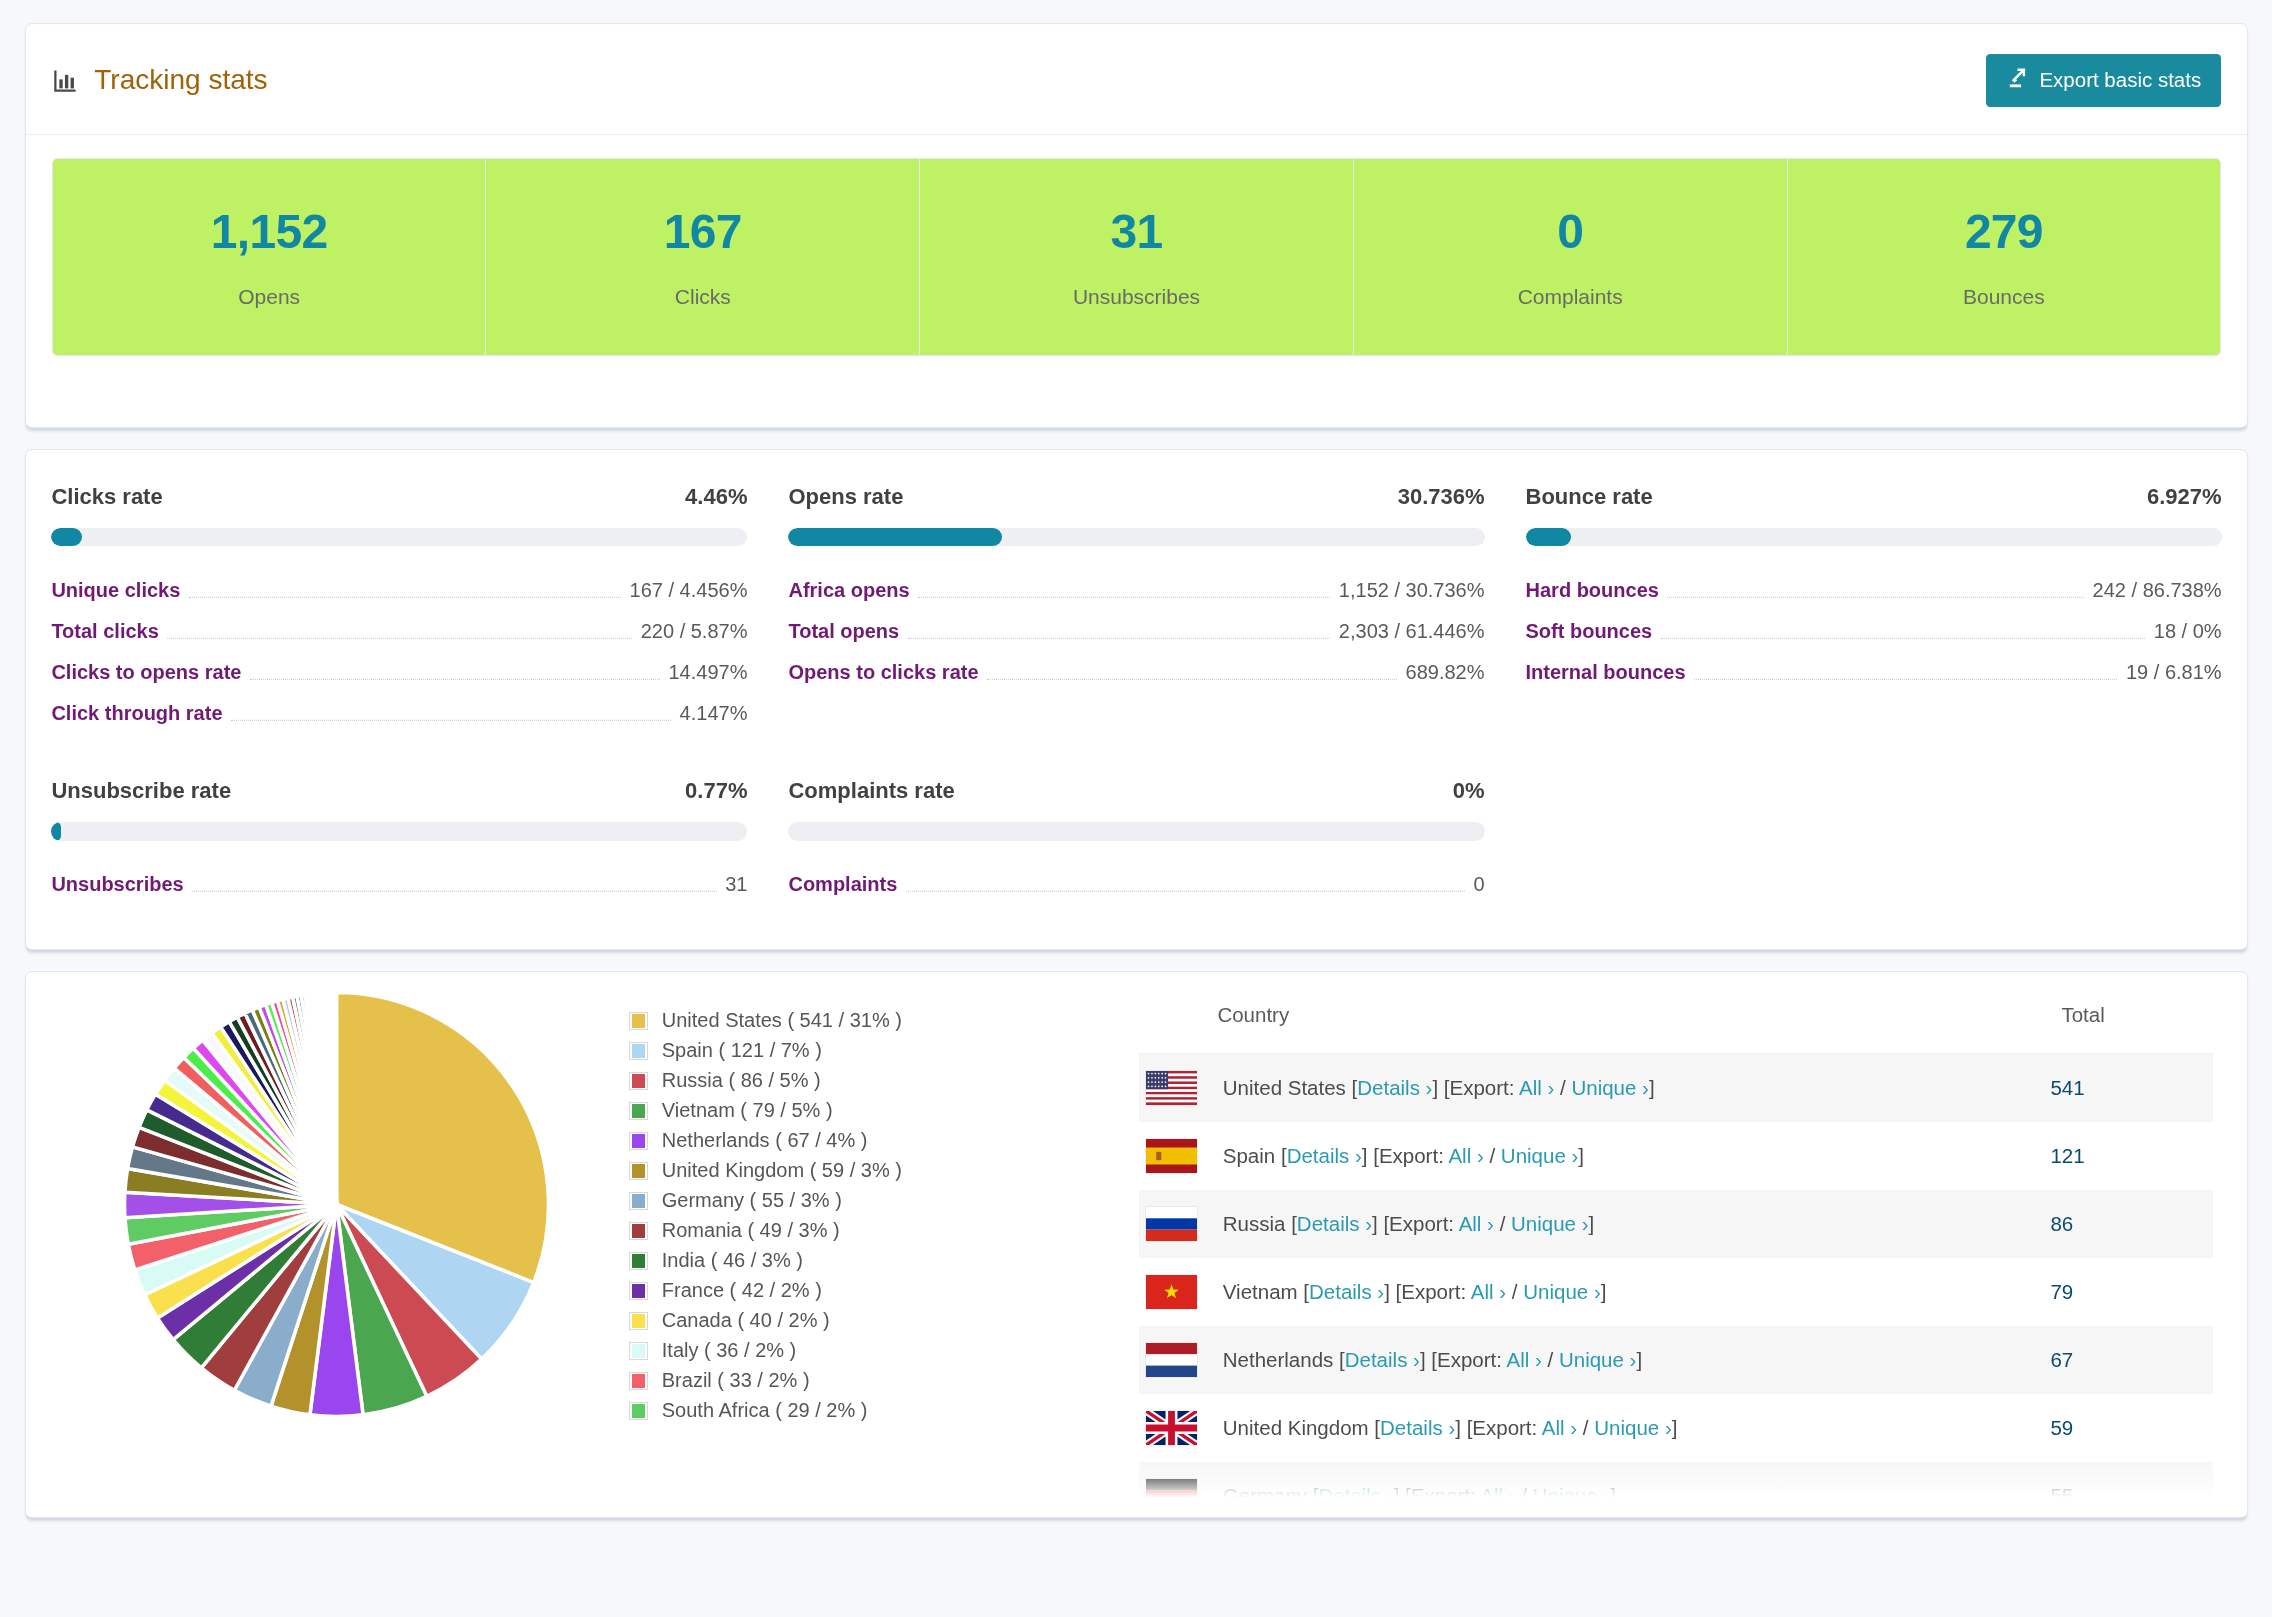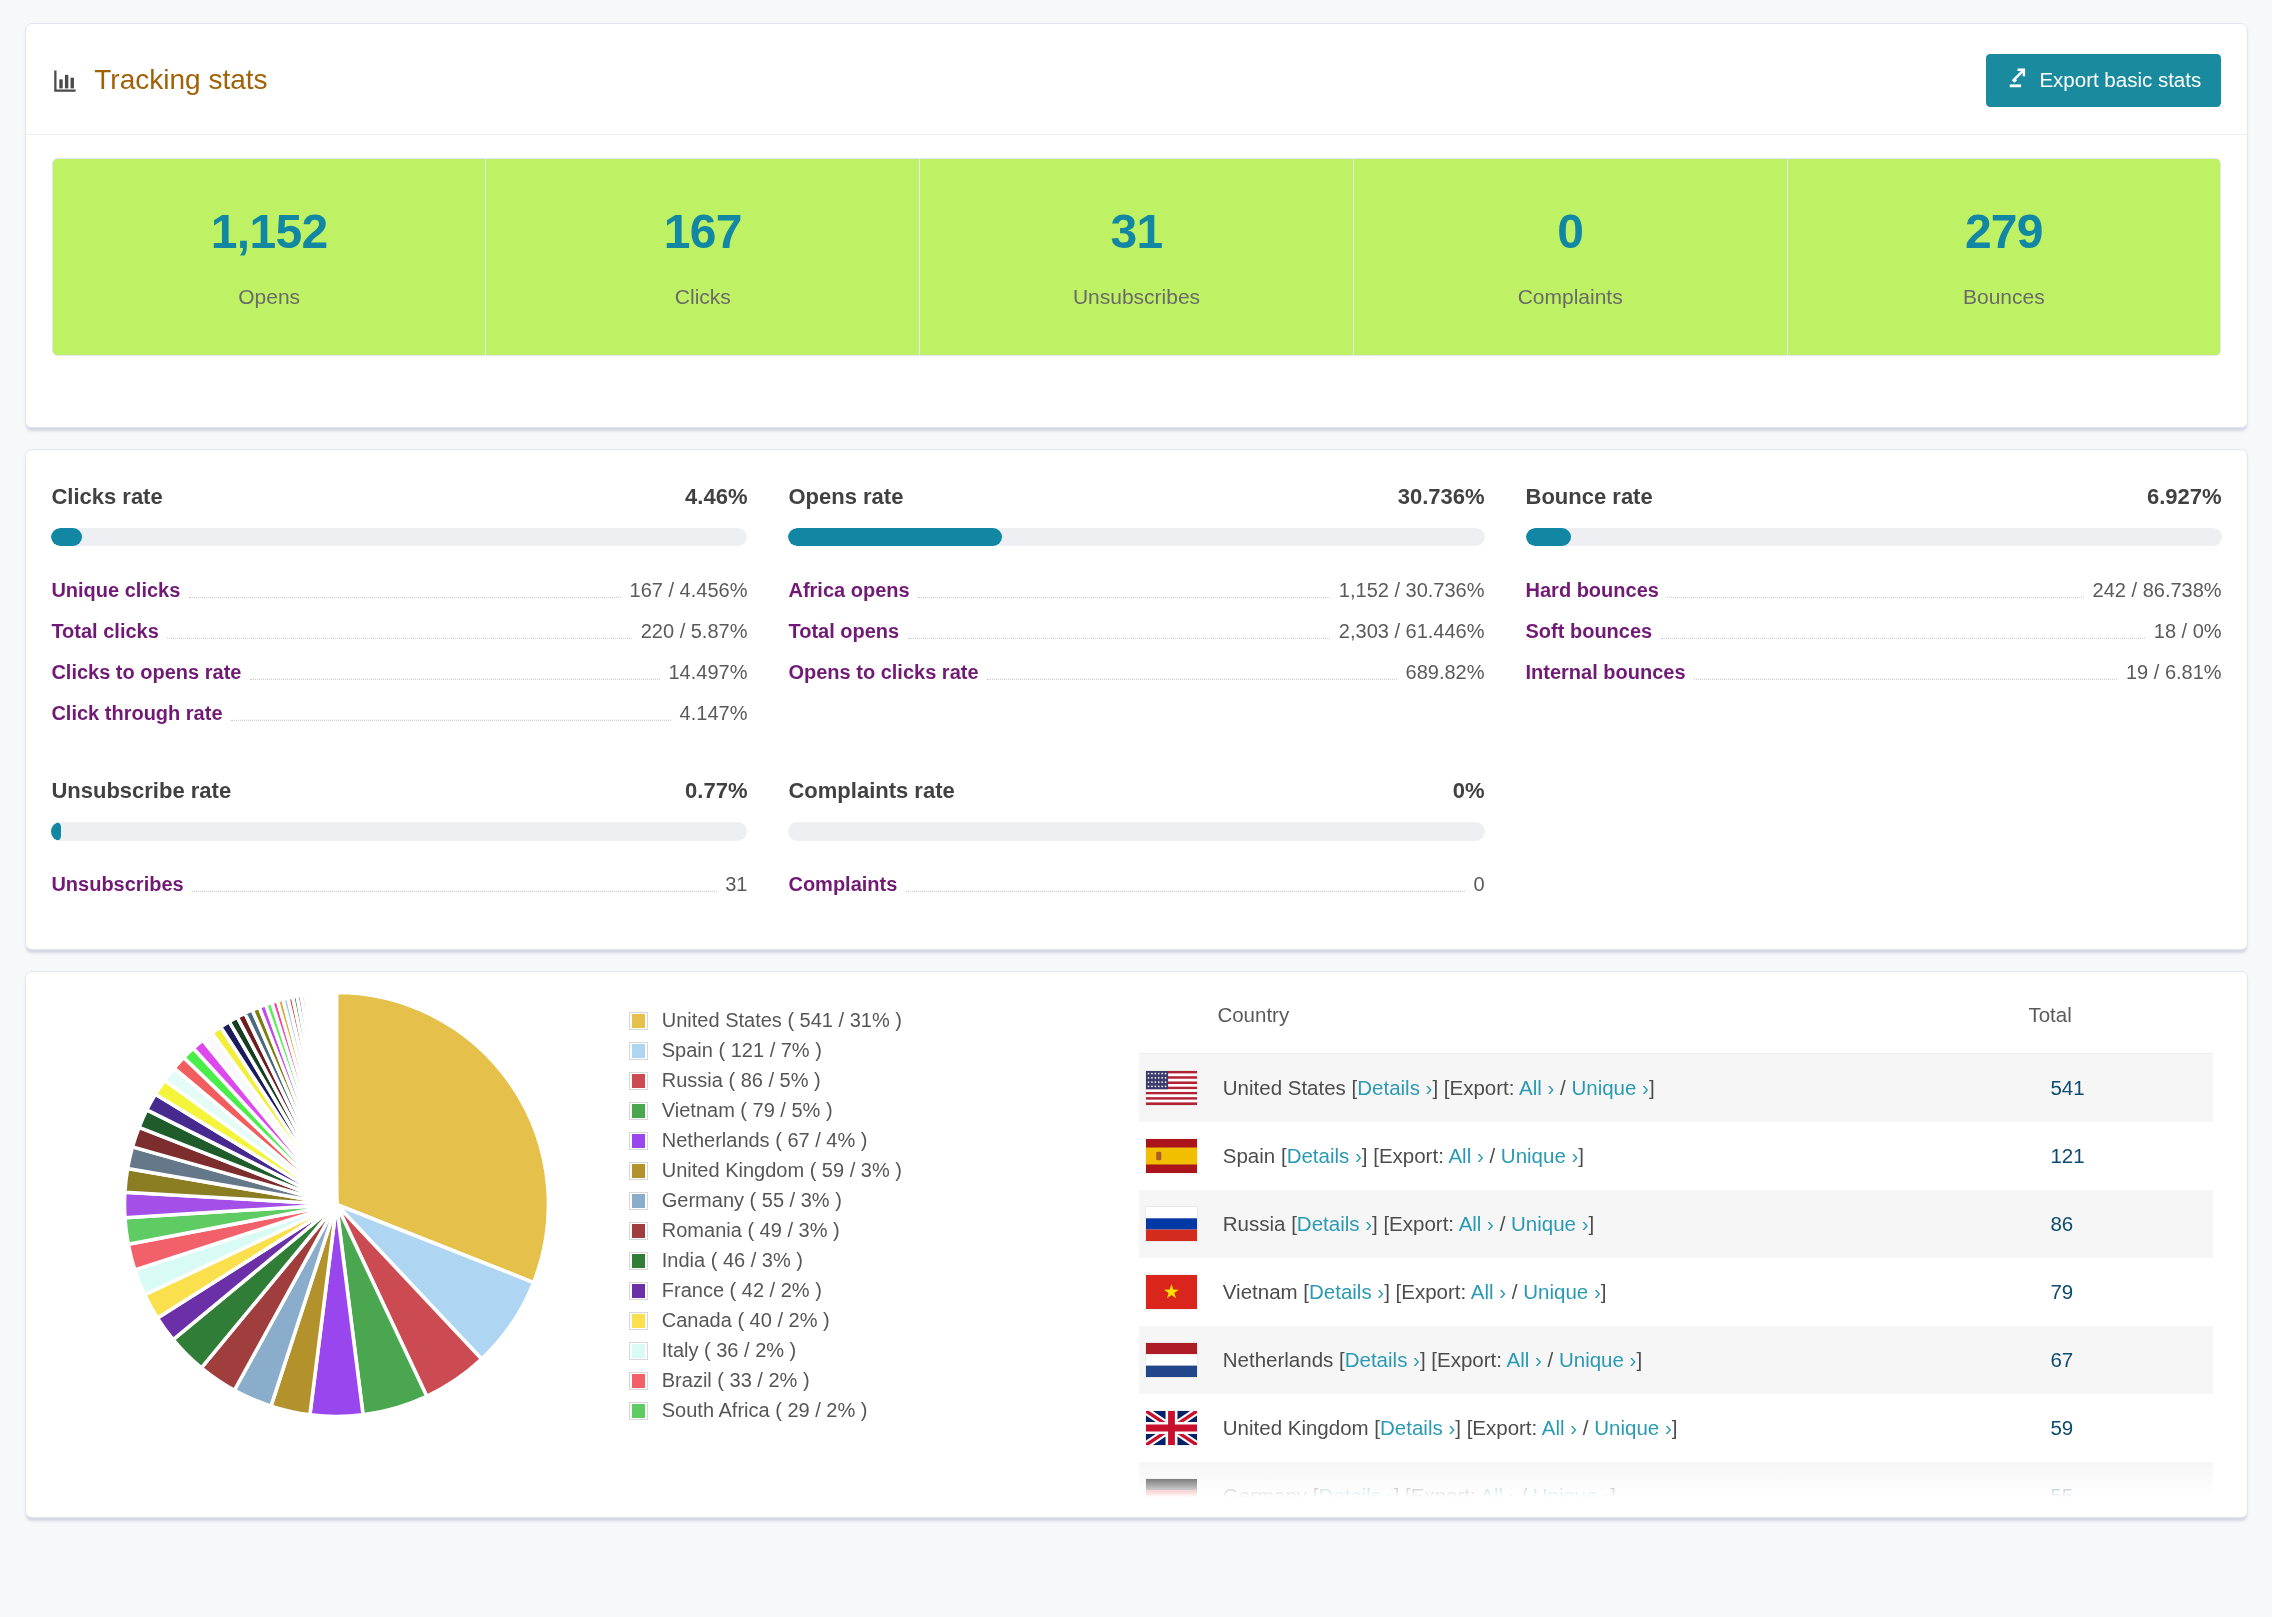--- a/index.html
+++ b/index.html
@@ -58,21 +58,21 @@
   #pie { position:absolute; left:95px; top:17px; }
   #legend { position:absolute; left:603px; top:34px; list-style:none; }
   #legend li { display:flex; align-items:center; gap:14px; height:30px;
     font-size:20px; color:#565656; }
   .swatch { width:18.4px; height:18.4px; border:1.4px solid #d8d8d8; padding:1.4px;
     background-clip:content-box !important; }
   #geo-table { position:absolute; left:1113px; top:4.2px; width:1074px; font-size:20.5px; }
   .geo-header { position:relative; height:78px; display:flex; align-items:center;
     color:#5a5a5a; border-bottom:0.7px solid #f0f0f2; }
   .geo-header .col-country { margin-left:78px; }
-  .col-total-h { position:absolute; left:889px; }
+  .col-total-h { position:absolute; left:922px; }
   .geo-row { position:relative; height:68px; display:flex; align-items:center; }
   .geo-row.alt { background:#f6f6f7; }
   .flag { width:51px; height:34px; margin:0 25.4px 0 7px; flex:none;
     box-shadow:0 0 0 0.7px rgba(0,0,0,.08); }
   .flag svg { display:block; }
   .geo-text { color:#4c4c4c; white-space:nowrap; }
   .geo-text a { color:#2a9ab3; text-decoration:none; }
   .geo-total { position:absolute; left:911px; color:#0c4a6e; }
   .fade { position:absolute; left:0; right:0; bottom:0; height:56px; pointer-events:none;
     background:linear-gradient(to bottom, rgba(255,255,255,0) 0%, #fff 65%); }

